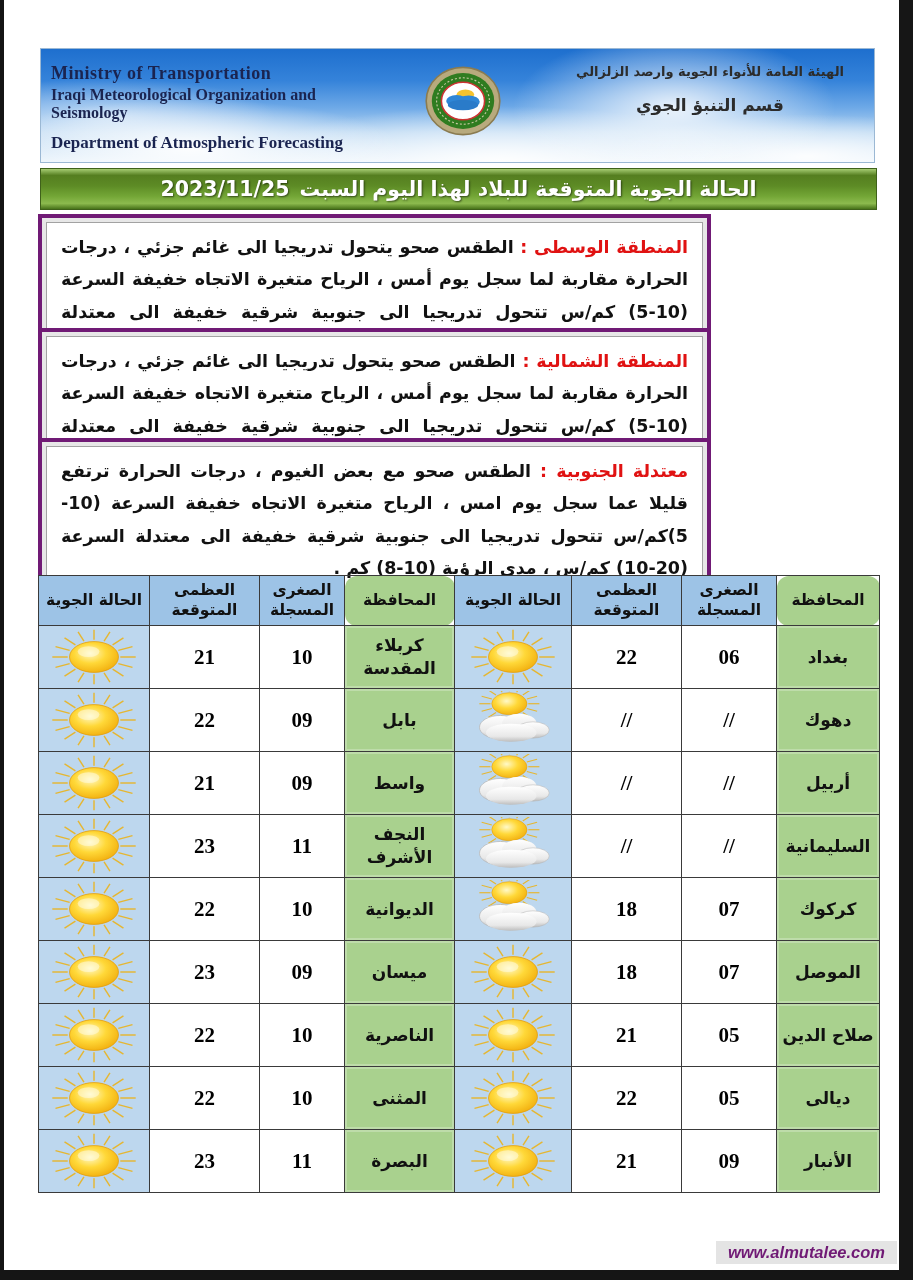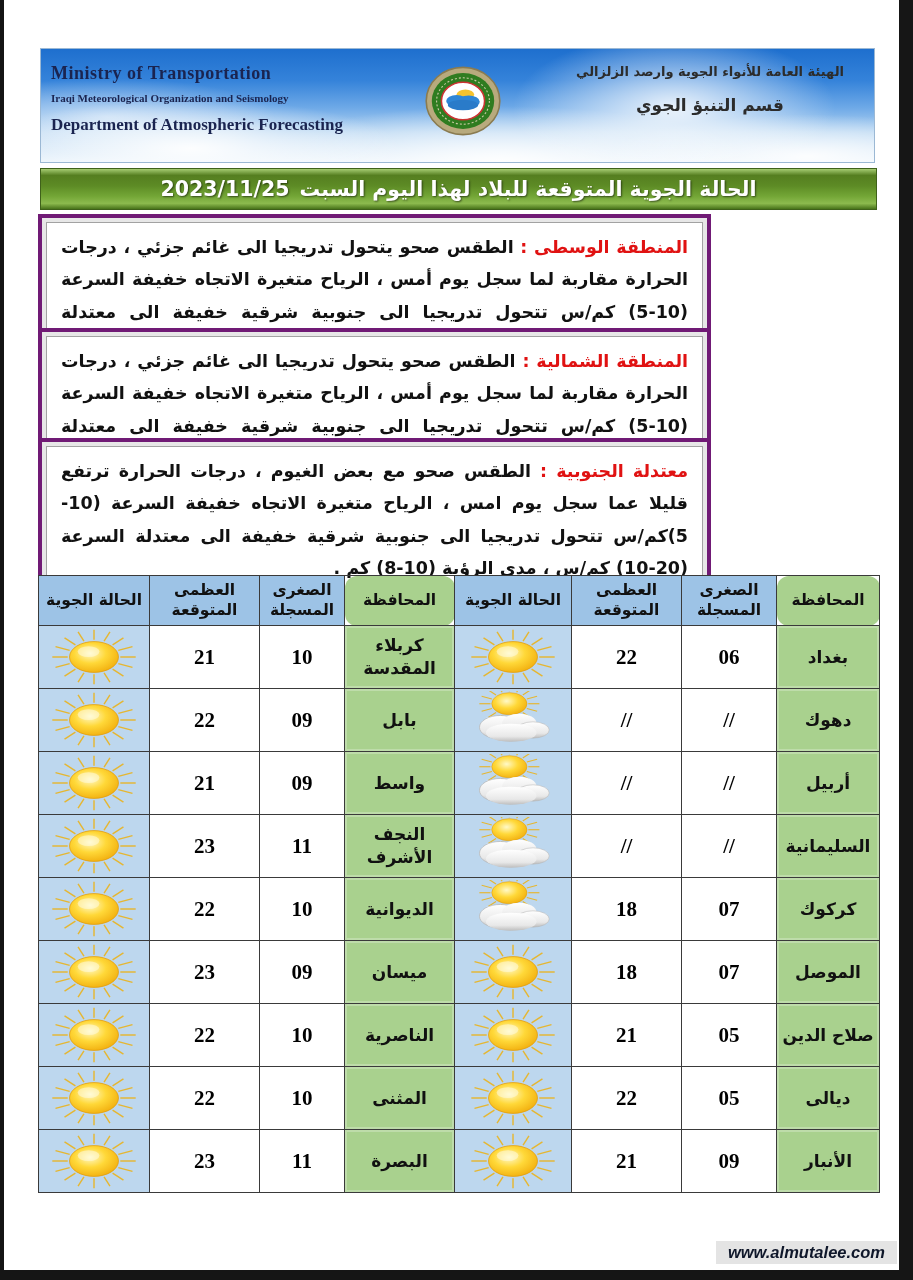--- a/index.html
+++ b/index.html
@@ -22,21 +22,21 @@
       radial-gradient(ellipse 300px 70px at 18% 88%, rgba(255,255,255,.95) 0%, rgba(255,255,255,0) 70%),
       radial-gradient(ellipse 360px 80px at 55% 100%, rgba(255,255,255,.95) 0%, rgba(255,255,255,0) 70%),
       radial-gradient(ellipse 280px 60px at 92% 95%, rgba(255,255,255,.9) 0%, rgba(255,255,255,0) 70%),
       radial-gradient(ellipse 240px 55px at 8% 60%, rgba(255,255,255,.55) 0%, rgba(255,255,255,0) 70%),
       linear-gradient(180deg, #1e6fce 0%, #3583da 28%, #6ea9e7 52%, #b7d6f2 74%, #e9f3fb 100%);
   }
   .banner-inner { display:flex; height:100%; align-items:flex-start; justify-content:space-between; padding:8px 14px 0 10px; }
   .en-block { width:315px; padding-top:6px;
               font-family:"Liberation Serif", serif; font-weight:bold; color:#1a2450; }
   .en-l1 { font-size:18px; letter-spacing:.5px; }
-  .en-l2 { font-size:11px; margin-top:8px; }
+  .en-l2 { font-size:16px; margin-top:2px; }
   .en-l3 { font-size:17px; margin-top:11px; }
   .logo-wrap { flex:0 0 auto; padding-top:2px; }
   .ar-block { width:300px; text-align:center; direction:rtl; font-weight:bold; color:#2c2c2c; padding-top:4px; }
   .ar-l1 { font-size:16px; color:#4a4233; }
   .ar-l2 { font-size:13px; margin-top:3px; }
   .ar-l3 { font-size:17px; margin-top:16px; }
 
   
   .title-bar {
     position:absolute; left:40px; top:168px; width:837px; height:42px;
@@ -80,21 +80,21 @@
   }
   td.num { background:#ffffff; font-family:"Liberation Serif", serif; font-weight:bold; font-size:21px; color:#000; }
   td.icon { background:#bdd7ee; height:63px; padding:2px; }
   td.icon svg { display:block; margin:0 auto; }
 
   
   .watermark {
     position:absolute; right:16px; bottom:16px;
     background:#e4e4e4; border-radius:0; padding:2px 12px;
     font-family:"Liberation Sans", sans-serif; font-style:italic; font-weight:bold;
-    font-size:16.5px; color:#0f172a;
+    font-size:16.5px; color:#701a75;
   }
 </style>
 </head>
 <body>
 
 <svg width="0" height="0" style="position:absolute" aria-hidden="true">
   <defs>
     <radialGradient id="sunGrad" cx="42%" cy="38%" r="72%">
       <stop offset="0%" stop-color="#fff9c8"></stop>
       <stop offset="45%" stop-color="#ffd838"></stop>

